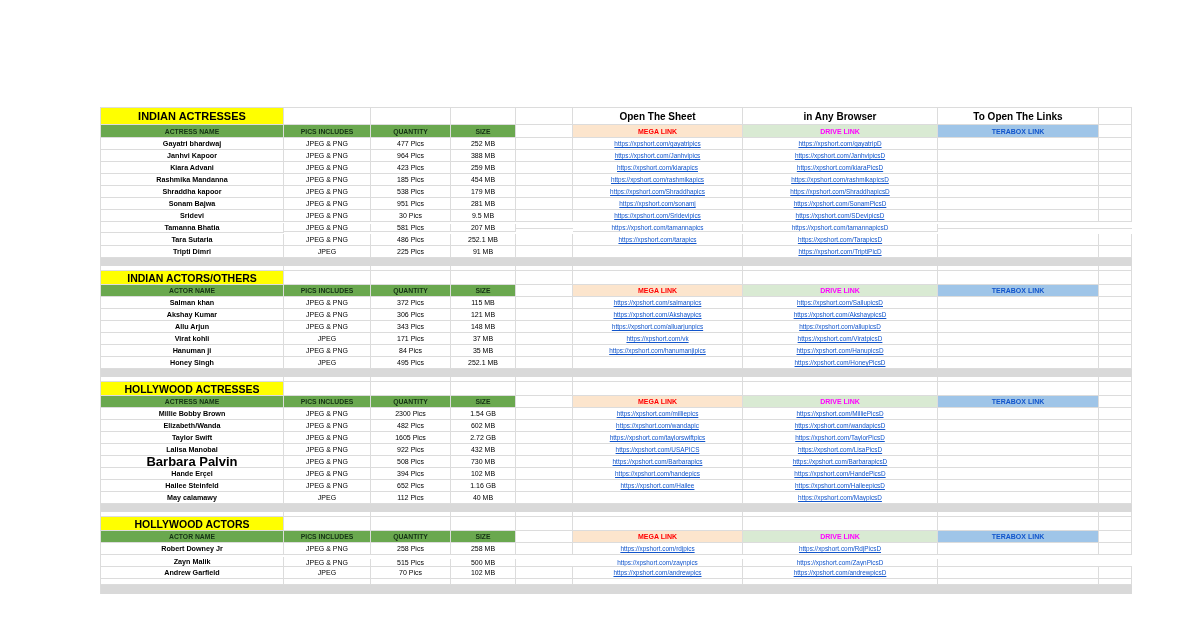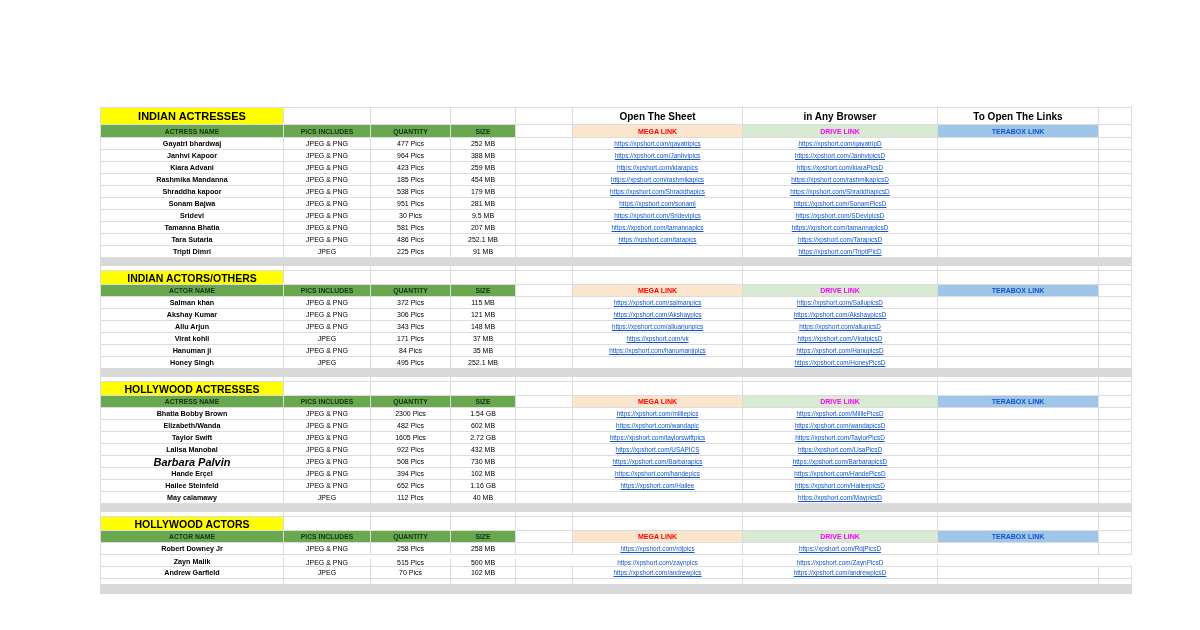--- a/index.html
+++ b/index.html
@@ -150,21 +150,21 @@
       <div class="cell c4"></div>
       <div class="cell c5">
         <a class="lnk" style="color: rgb(17, 85, 204);">https://xpshort.com/Sridevipics</a>
       </div>
       <div class="cell c6">
         <a class="lnk" style="color: rgb(17, 85, 204);">https://xpshort.com/SDevipicsD</a>
       </div>
       <div class="cell c7"></div>
       <div class="cell c8"></div>
     </div>
-    <div class="row" style="height: 12px;">
+    <div class="row" style="height: 12px; align-items: center;">
       <div class="cell c0" style="font-weight: 700; font-size: 7.2px;">Tamanna Bhatia</div>
       <div class="cell c1" style="font-size: 7px;">JPEG &amp; PNG</div>
       <div class="cell c2" style="font-size: 7px;">581 Pics</div>
       <div class="cell c3" style="font-size: 7px;">207 MB</div>
       <div class="cell c4"></div>
       <div class="cell c5">
         <a class="lnk" style="color: rgb(17, 85, 204);">https://xpshort.com/tamannapics</a>
       </div>
       <div class="cell c6">
         <a class="lnk" style="color: rgb(17, 85, 204);">https://xpshort.com/tamannapicsD</a>
@@ -354,21 +354,21 @@
       <div class="cell c1" style="background: rgb(106, 168, 79); font-weight: 700; font-size: 6.8px; color: rgb(20, 49, 20);">PICS INCLUDES</div>
       <div class="cell c2" style="background: rgb(106, 168, 79); font-weight: 700; font-size: 6.8px; color: rgb(20, 49, 20);">QUANTITY</div>
       <div class="cell c3" style="background: rgb(106, 168, 79); font-weight: 700; font-size: 6.8px; color: rgb(20, 49, 20);">SIZE</div>
       <div class="cell c4"></div>
       <div class="cell c5" style="background: rgb(252, 229, 205); font-weight: 700; font-size: 7px; color: rgb(255, 0, 0);">MEGA LINK</div>
       <div class="cell c6" style="background: rgb(217, 234, 211); font-weight: 700; font-size: 7px; color: rgb(255, 0, 255);">DRIVE LINK</div>
       <div class="cell c7" style="background: rgb(159, 197, 232); font-weight: 700; font-size: 7px; color: rgb(17, 85, 204);">TERABOX LINK</div>
       <div class="cell c8"></div>
     </div>
     <div class="row" style="height: 12px;">
-      <div class="cell c0" style="font-weight: 700; font-size: 7.2px;">Bhatia Bobby Brown</div>
+      <div class="cell c0" style="font-weight: 700; font-size: 7.2px;">Millie Bobby Brown</div>
       <div class="cell c1" style="font-size: 7px;">JPEG &amp; PNG</div>
       <div class="cell c2" style="font-size: 7px;">2300 Pics</div>
       <div class="cell c3" style="font-size: 7px;">1.54 GB</div>
       <div class="cell c4"></div>
       <div class="cell c5">
         <a class="lnk" style="color: rgb(17, 85, 204);">https://xpshort.com/milliepics</a>
       </div>
       <div class="cell c6">
         <a class="lnk" style="color: rgb(17, 85, 204);">https://xpshort.com/MilliePicsD</a>
       </div>
@@ -414,21 +414,21 @@
       <div class="cell c5">
         <a class="lnk" style="color: rgb(17, 85, 204);">https://xpshort.com/USAPICS</a>
       </div>
       <div class="cell c6">
         <a class="lnk" style="color: rgb(17, 85, 204);">https://xpshort.com/LisaPicsD</a>
       </div>
       <div class="cell c7"></div>
       <div class="cell c8"></div>
     </div>
     <div class="row" style="height: 12px;">
-      <div class="cell c0" style="font-weight: 700; font-size: 11px; font-style: italic;">Barbara Palvin</div>
+      <div class="cell c0" style="font-weight: 700; font-size: 13px;">Barbara Palvin</div>
       <div class="cell c1" style="font-size: 7px;">JPEG &amp; PNG</div>
       <div class="cell c2" style="font-size: 7px;">508 Pics</div>
       <div class="cell c3" style="font-size: 7px;">730 MB</div>
       <div class="cell c4"></div>
       <div class="cell c5">
         <a class="lnk" style="color: rgb(17, 85, 204);">https://xpshort.com/Barbarapics</a>
       </div>
       <div class="cell c6">
         <a class="lnk" style="color: rgb(17, 85, 204);">https://xpshort.com/BarbarapicsD</a>
       </div>

